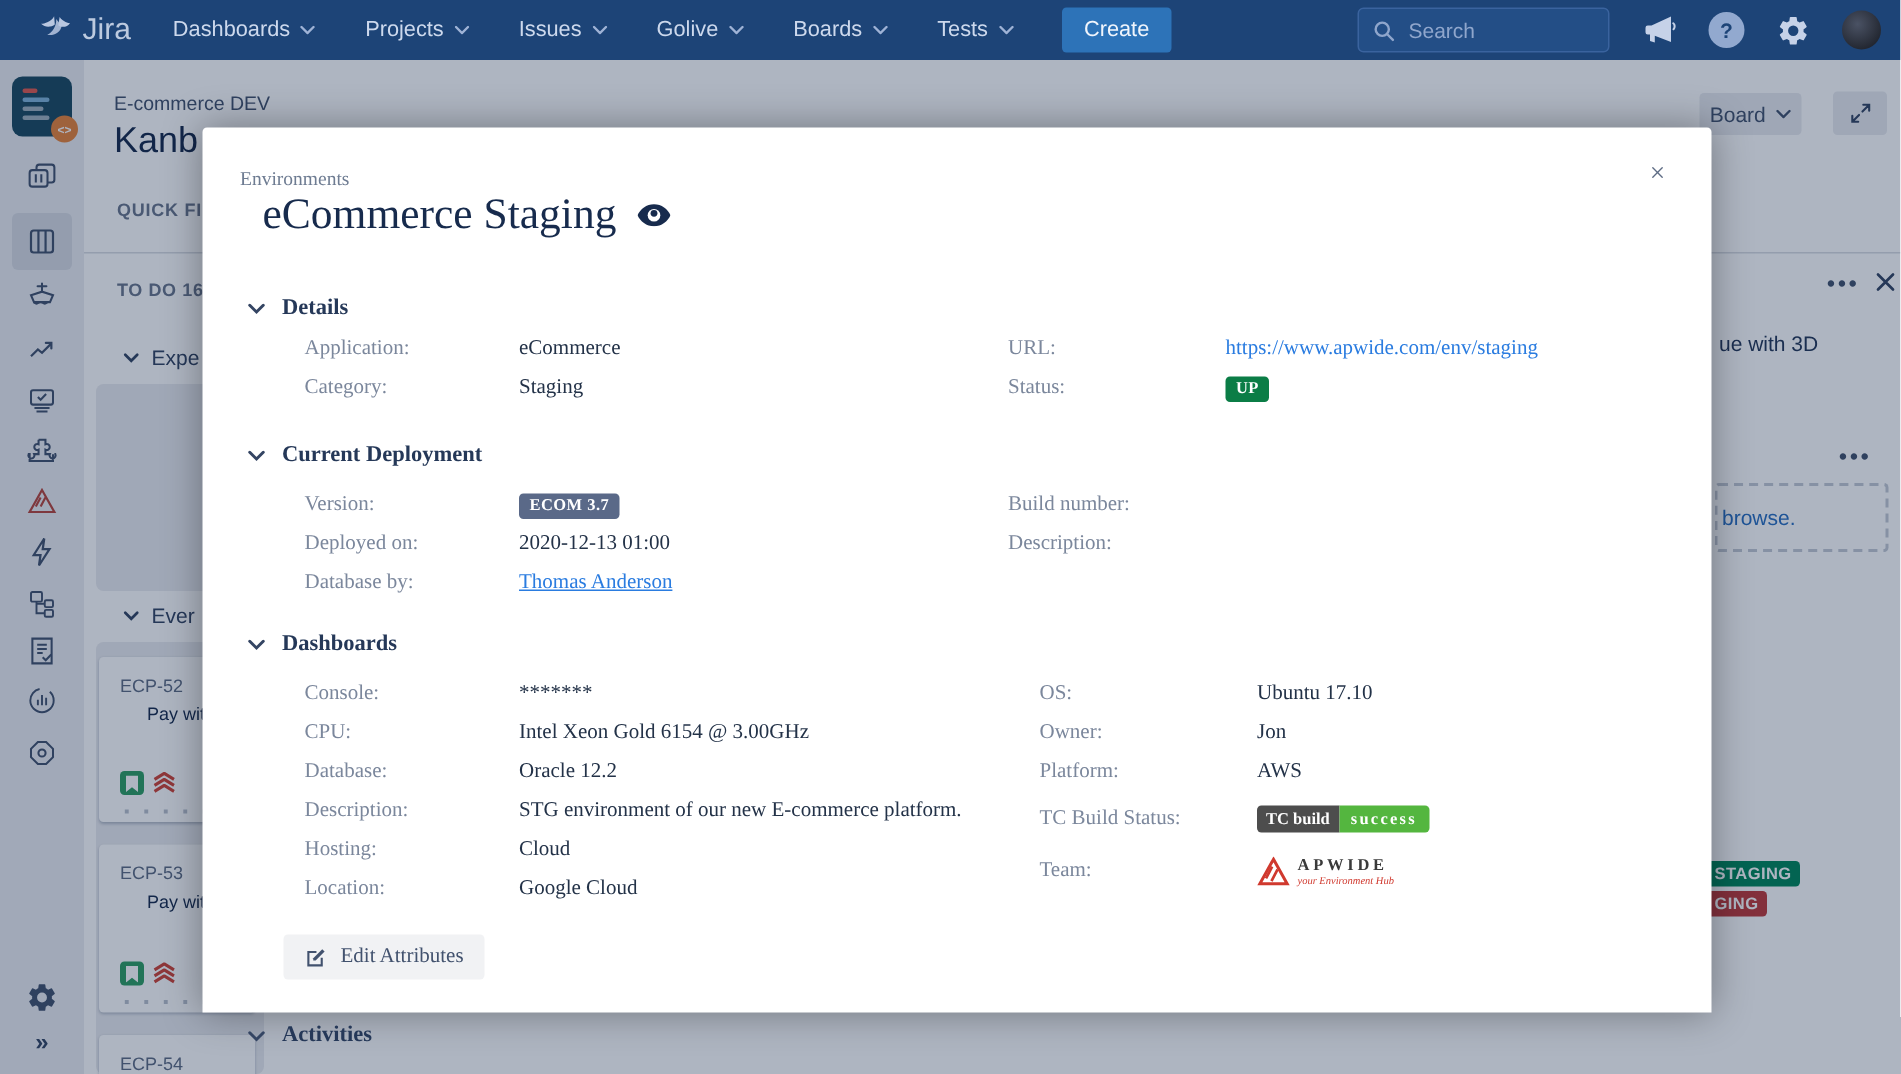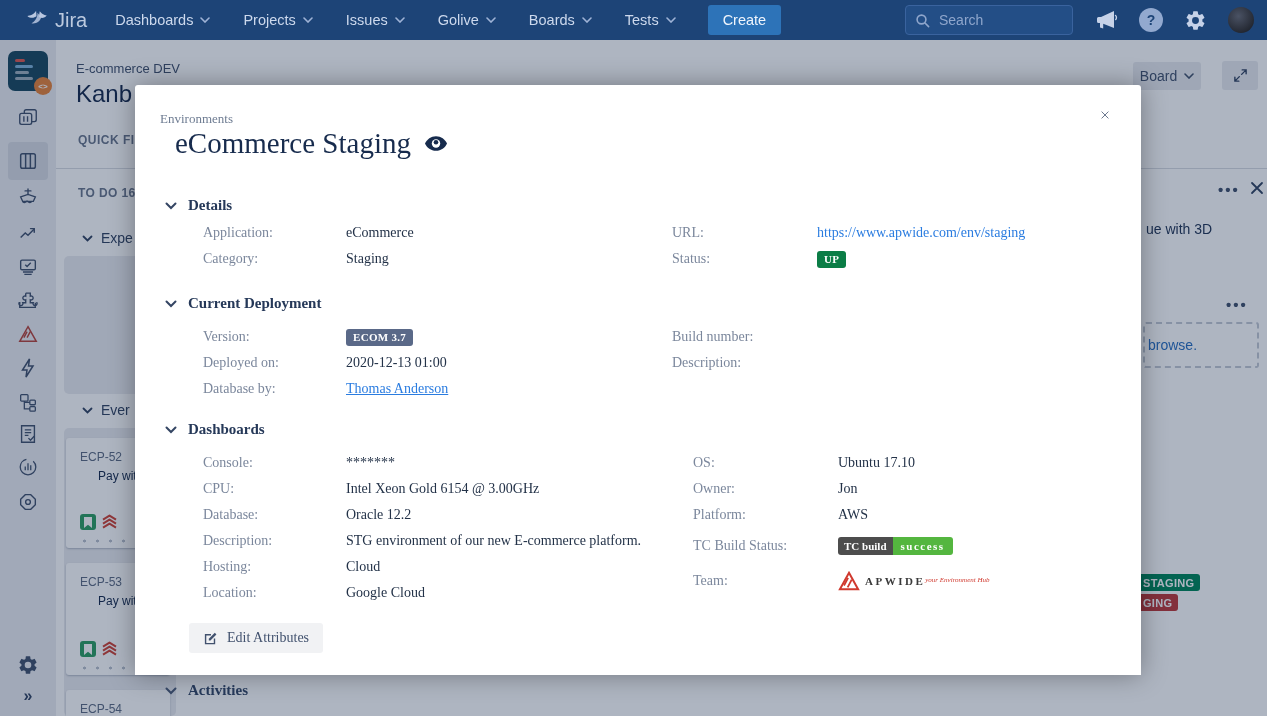--- a/index.html
+++ b/index.html
@@ -104,21 +104,21 @@
   .link.underlined { text-decoration:underline; }
   .badge { display:inline-flex; align-items:center; height:17px; padding:0 7px; border-radius:3px;
            color:#fff; font-size:11px; font-weight:bold; letter-spacing:.3px; }
   .badge-up { background:#0b7d46; }
   .badge-version { background:#5a6988; }
   .tc-badge { display:inline-flex; height:18px; font-size:11px; font-weight:bold; color:#fff; }
   .tc-left { background:#4d4d4d; display:flex; align-items:center; padding:0 6px; border-radius:3px 0 0 3px; }
   .tc-right { background:#54b63f; display:flex; align-items:center; padding:0 8px;
               border-radius:0 3px 3px 0; letter-spacing:1.5px; }
   .team-logo { display:flex; align-items:center; gap:5px; }
-  .team-text { display:flex; flex-direction:row; line-height:1;justify-content:space-between; }
+  .team-text { display:flex; flex-direction:column; line-height:1;justify-content:space-between; }
   .team-name { font-size:11px; font-weight:bold; color:#3a3a3a; letter-spacing:2.5px; }
   .team-tagline { font-size:7px; font-style:italic; color:#d0392e; margin-top:1px; }
   .edit-btn { position:absolute; left:54px; top:538px; height:30px; display:inline-flex; align-items:center;
               gap:9px; padding:0 14px; background:#f1f2f4; border:none; border-radius:3px;
               font-size:14px; color:#42526e; font-family:inherit; cursor:pointer; }
   svg { display:block; }
 </style>
 </head>
 <body>
 

